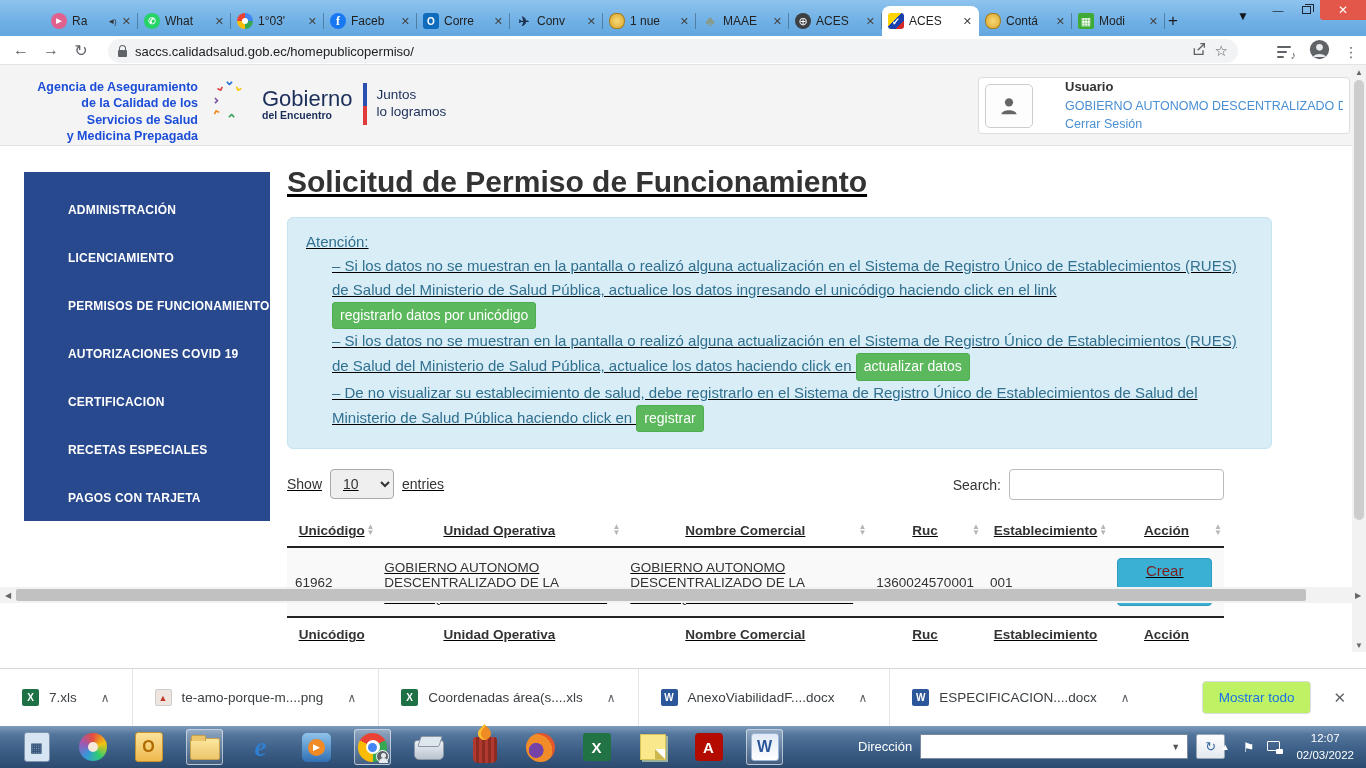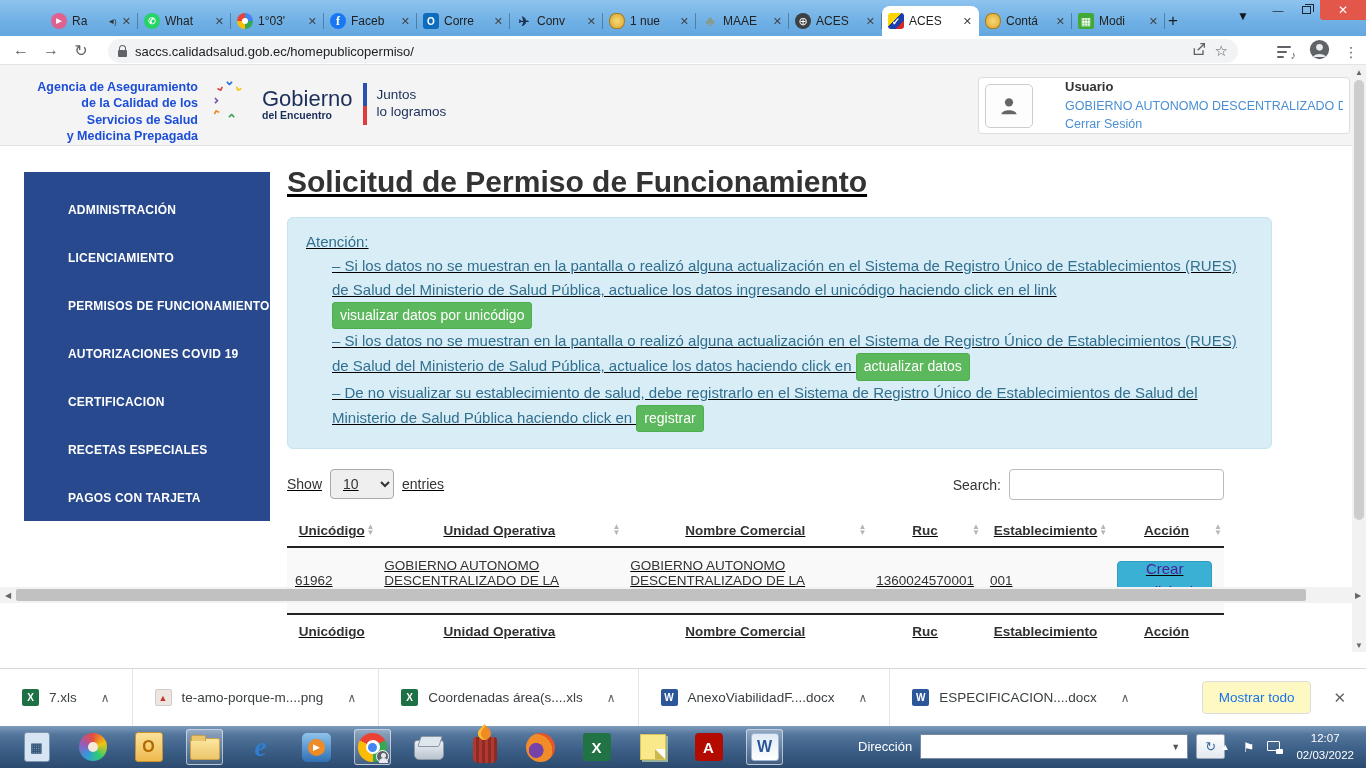--- a/index.html
+++ b/index.html
@@ -106,22 +106,22 @@
   .searchgrp { position:absolute; right:48px; top:0; display:flex; align-items:center; gap:8px; }
   .searchgrp input { width:215px; height:31px; border:1px solid #bbb; border-radius:4px; padding:0 8px; font-size:14px; }
 
   table.dt { margin-top:14px; width:937px; border-collapse:collapse; font-size:13.5px; color:#333; }
   .dt thead th { border-bottom:2px solid #222; padding:8px 6px; font-weight:bold; text-align:center; position:relative; }
   .dt tfoot th { border-top:2px solid #222; padding:9px 6px; font-weight:bold; text-align:center; }
   .sort { position:absolute; right:2px; top:50%; transform:translateY(-50%); display:flex; flex-direction:column;
     font-size:8px; color:#b5b5b5; line-height:0.85; }
   .dt tbody td { background:#f9f9f9; padding:10px 8px; vertical-align:middle; }
   td.c-uni, td.c-ruc, td.c-est { white-space:nowrap; }
-  .crearbtn { width:95px; height:40px; background:#3ab0d4; border:1px solid #2d9cbf; border-radius:4px;
-    color:#4c1d95; font-size:15px; line-height:1.5; text-align:center; display:flex; flex-direction:column;
+  .crearbtn { width:95px; height:48px; background:#3ab0d4; border:1px solid #2d9cbf; border-radius:4px;
+    color:#7f1d1d; font-size:15px; line-height:1.5; text-align:center; display:flex; flex-direction:column;
     align-items:center; justify-content:center; cursor:pointer; }
 
   
   .vscroll { position:absolute; right:0; top:0; width:14px; height:587px; background:#f2f2f2; }
   .vscroll .arr { position:absolute; left:0; width:14px; height:14px; font-size:8px; color:#666;
     display:flex; align-items:center; justify-content:center; }
   .vthumb { position:absolute; left:2px; top:15px; width:10px; height:440px; background:#cdcdcd; border-radius:5px; }
   .hscroll { position:absolute; left:0; top:587px; width:1366px; height:16px; background:#f2f2f2; }
   .hthumb { position:absolute; left:2px; top:2px; width:1290px; height:12px; background:#c1c1c1; border-radius:2px; }
   .hscroll .arr { position:absolute; top:0; width:16px; height:16px; font-size:8px; color:#666;
@@ -132,21 +132,21 @@
     border-top:1px solid #d8d8d8; display:flex; align-items:center; }
   .dlitem { display:flex; align-items:center; gap:10px; padding:0 22px; height:100%; border-right:1px solid #e4e4e4;
     font-size:13.5px; color:#3c4043; }
   .dlchev { color:#5f6368; font-size:12px; margin-left:14px; }
   .fico { width:17px; height:17px; border-radius:2px; display:flex; align-items:center; justify-content:center;
     color:#fff; font-size:10px; font-weight:bold; flex:none; }
   .fico-excel { background:#1e7145; }
   .fico-word { background:#2b579a; }
   .fico-image { background:#efe6e0; color:#c0392b; font-size:9px; border:1px solid #ccc; }
   .dl-right { margin-left:auto; display:flex; align-items:center; gap:22px; padding-right:20px; }
-  .showall { border:1px solid #dadce0; border-radius:4px; padding:8px 16px; color:#1a73e8; font-size:13.5px; background:#fef9c3; }
+  .showall { border:1px solid #dadce0; border-radius:4px; padding:8px 16px; color:#1a73e8; font-size:13.5px; background:#bef264; }
   .dlclose { color:#5f6368; font-size:15px; }
 
   
   .taskbar { position:absolute; left:0; top:726px; width:1366px; height:42px;
     background:linear-gradient(180deg,#7e9cbd 0%,#54769c 20%,#3d6088 55%,#2c4a6e 100%); }
   .tbicons { position:absolute; left:18px; top:3px; display:flex; gap:19px; align-items:center; height:36px; }
   .tbi { width:37px; height:36px; display:flex; align-items:center; justify-content:center; border-radius:3px; position:relative; }
   .tbi.run { border:1px solid rgba(255,255,255,0.55); background:linear-gradient(rgba(255,255,255,0.30),rgba(255,255,255,0.10)); }
   .gl { display:flex; align-items:center; justify-content:center; font-weight:bold; }
   .ic-calc { width:26px; height:30px; background:#d7e4f2; border:1px solid #7e93ad; border-radius:3px; color:#35557a; font-size:13px; }
@@ -355,21 +355,21 @@
       <div class="sb-item">RECETAS ESPECIALES</div>
       <div class="sb-item">PAGOS CON TARJETA</div>
     </div>
 
     <div class="main">
       <div class="pagetitle">Solicitud de Permiso de Funcionamiento</div>
 
       <div class="notice">
         <div>Atención:</div>
         <div class="bullet">
-          <span>– Si los datos no se muestran en la pantalla o realizó alguna actualización en el Sistema de Registro Único de Establecimientos (RUES) de Salud del Ministerio de Salud Pública, actualice los datos ingresando el unicódigo haciendo click en el link </span><span class="badge">visualizar datos por unicódigo</span>
+          <span>– Si los datos no se muestran en la pantalla o realizó alguna actualización en el Sistema de Registro Único de Establecimientos (RUES) de Salud del Ministerio de Salud Pública, actualice los datos ingresando el unicódigo haciendo click en el link </span><span class="badge">registrarlo datos por unicódigo</span>
         </div>
         <div class="bullet">
           <span>– Si los datos no se muestran en la pantalla o realizó alguna actualización en el Sistema de Registro Único de Establecimientos (RUES) de Salud del Ministerio de Salud Pública, actualice los datos haciendo click en </span><span class="badge">actualizar datos</span>
         </div>
         <div class="bullet">
           <span>– De no visualizar su establecimiento de salud, debe registrarlo en el Sistema de Registro Único de Establecimientos de Salud del Ministerio de Salud Pública haciendo click en </span><span class="badge">registrar</span>
         </div>
       </div>
 
       <div class="ctrlrow">

